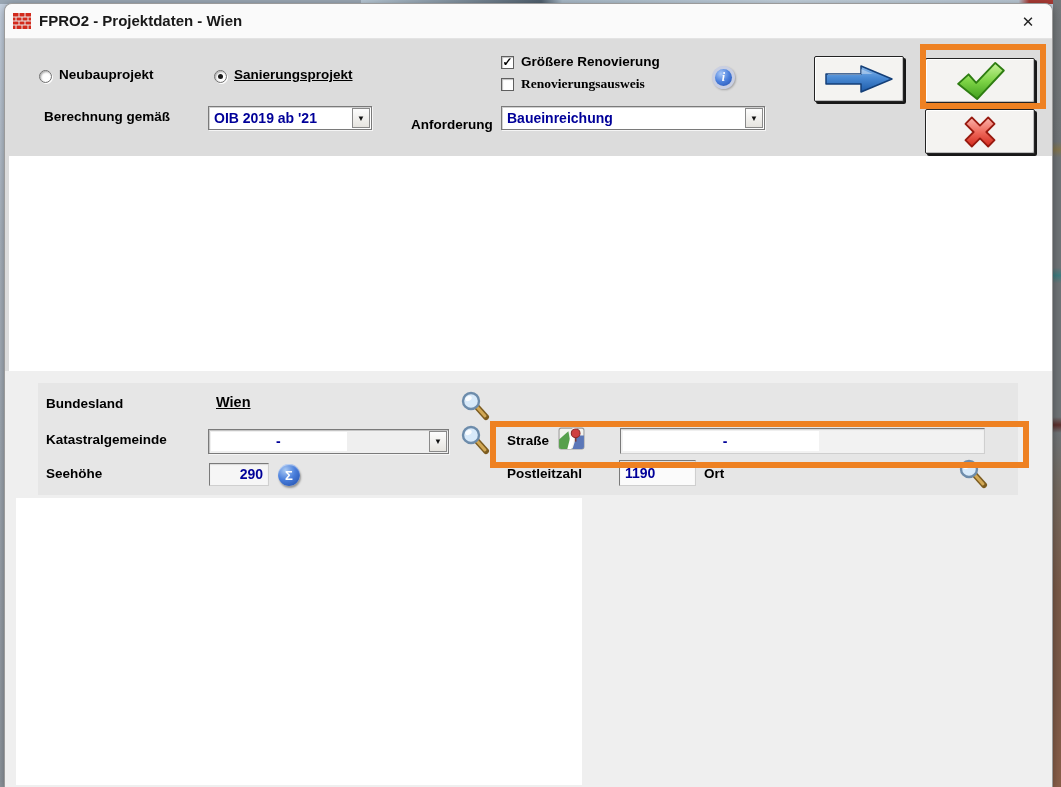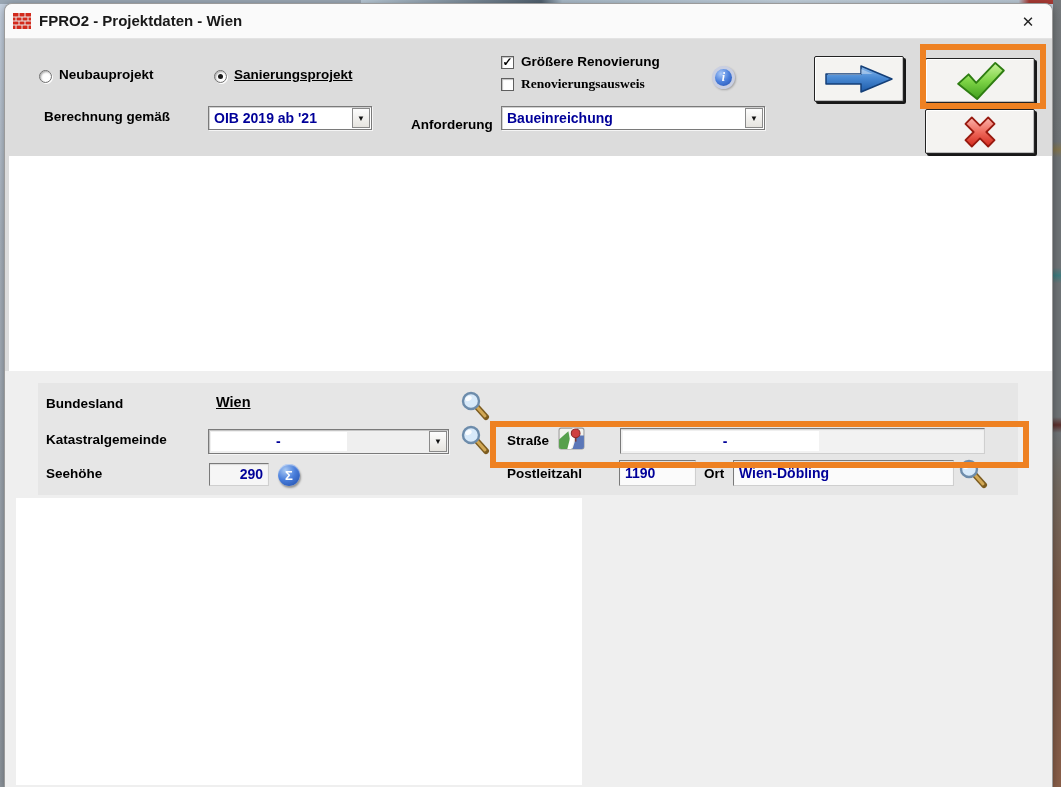--- a/index.html
+++ b/index.html
@@ -277,23 +277,20 @@
     <div class="field" style="left:615px; top:57px; width:365px; height:26px; background:#f2f2f2;">
       <span class="inner-white" style="width:54%;"></span>
       <span class="val" style="left:28%; top:4px;">-</span>
     </div>
 
     <div class="lbl" style="position:absolute; left:502px; top:95px;">Postleitzahl</div>
     <div class="field" style="left:614px; top:89px; width:77px; height:26px;">
       <span class="val" style="top:4px;">1190</span>
     </div>
     <div class="lbl" style="position:absolute; left:699px; top:95px;">Ort</div>
-    <div class="field" style="left:728px; top:89px; width:221px; height:26px;">
-      <span class="val" style="top:4px;">Wien-Döbling</span>
-    </div>
     <svg class="icon-abs" style="left:953px; top:88px;" width="30" height="30" viewBox="0 0 30 30">
       <line x1="17" y1="16" x2="26" y2="26" stroke="#7c5c20" stroke-width="6" stroke-linecap="round"></line>
       <line x1="17" y1="16" x2="25" y2="25" stroke="#d2a855" stroke-width="3" stroke-linecap="round"></line>
       <circle cx="11" cy="10" r="8" fill="#d8eafa" stroke="#6d8cab" stroke-width="2.4"></circle>
       <ellipse cx="8.5" cy="7.5" rx="3.4" ry="2.4" fill="#ffffff" opacity="0.85" transform="rotate(-30 8.5 7.5)"></ellipse>
     </svg>
   </div>
 
   <div class="bottom">
     <div class="panel-white2"></div>

